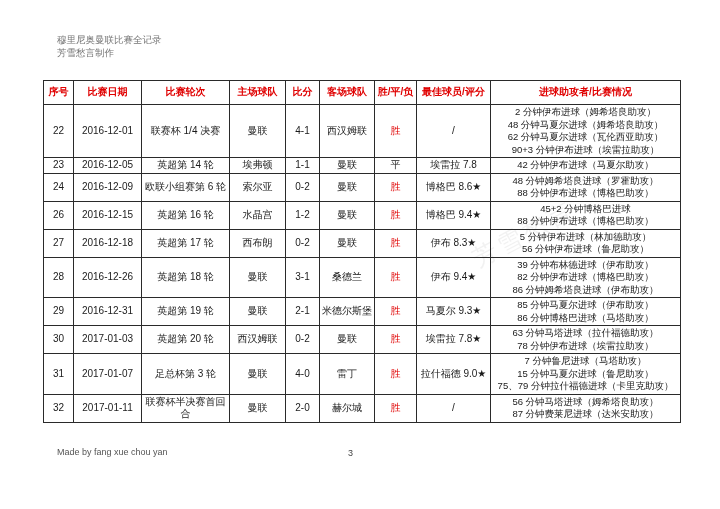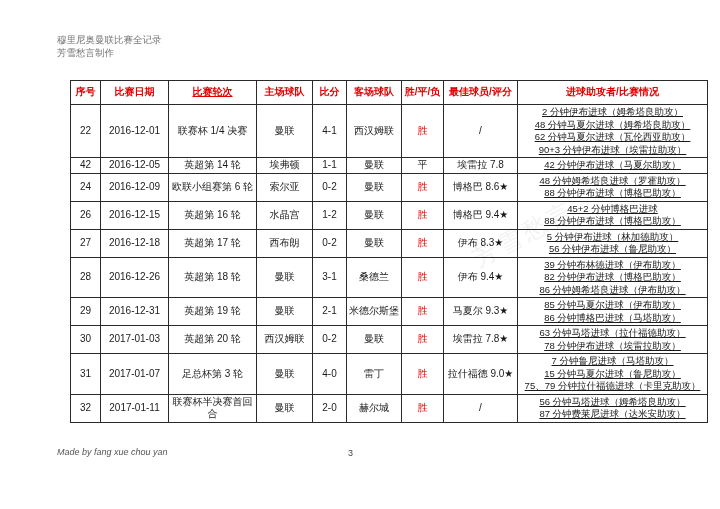--- a/index.html
+++ b/index.html
@@ -8,31 +8,31 @@
     position:relative; width:720px; height:509px; background:#ffffff;
     font-family:"Liberation Sans","DejaVu Sans",sans-serif; color:#1a1a1a;
     overflow:hidden; margin:0 auto;padding-left:27px;
   }
   .doc-title { position:absolute; left:57px; top:33px; font-size:9.5px; line-height:13px; color:#757575; }
   .watermark {
     position:absolute; left:468px; top:218px; font-size:24px; color:#9a9a9a;
     opacity:0.13; transform:rotate(-28deg); letter-spacing:4px; pointer-events:none;
   }
   table.match-table {
-    position:absolute; left:70px; top:80px; width:637px;
+    position:absolute; left:43px; top:80px; width:637px;
     border-collapse:collapse; table-layout:fixed;
   }
   .match-table th, .match-table td {
     border:1px solid #2a2a2a; text-align:center; vertical-align:middle;
     font-size:10px; padding:1px 2px; line-height:12.5px; word-break:break-all;
   }
   .match-table th { height:24px; font-weight:bold; }
-  .match-table td.c-detail { font-size:9.5px; padding:1px 1px;text-decoration:underline; }
+  .match-table td.c-detail { font-size:9.5px; padding:1px 1px; }
   .match-table td.c-detail div { line-height:12.5px; white-space:nowrap; }
-  .footer-left { position:absolute; left:57px; top:446px; font-size:9px; line-height:12px; color:#555;font-style:italic; }
+  .footer-left { position:absolute; left:57px; top:446px; font-size:9px; line-height:12px; color:#555; }
   .page-num { position:absolute; left:348px; top:448px; font-size:9px; color:#444; }
 </style>
 </head>
 <body>
 
 <div class="page">
 
   <div class="doc-title">
     <div>穆里尼奥曼联比赛全记录</div>
     <div>芳雪愁言制作</div>
@@ -49,21 +49,21 @@
         <col style="width:34px">
         <col style="width:55px">
       <col style="width:42px">
         <col style="width:74px">
         <col style="width:190px">
     </colgroup>
     <thead>
       <tr>
           <th style="color: rgb(224, 0, 0);">序号</th>
           <th style="color: rgb(224, 0, 0); margin-top: 45px;">比赛日期</th>
-          <th style="color: rgb(224, 0, 0); text-decoration: underline;">比赛轮次</th>
+          <th style="color: rgb(224, 0, 0);">比赛轮次</th>
           <th style="color: rgb(224, 0, 0);">主场球队</th>
           <th style="color: rgb(224, 0, 0);">比分</th>
           <th style="color: rgb(224, 0, 0);">客场球队</th>
           <th style="color: rgb(224, 0, 0);">胜/平/负</th>
           <th style="color: rgb(224, 0, 0);">最佳球员/评分</th>
           <th style="color: rgb(224, 0, 0);">进球助攻者/比赛情况</th>
         </tr>
     </thead>
     <tbody>
         <tr>
@@ -76,21 +76,21 @@
           <td class="c-result" style="color: rgb(224, 0, 0);">胜</td>
           <td class="c-best">/</td>
           <td class="c-detail">
             <div>2 分钟伊布进球（姆希塔良助攻）</div>
             <div>48 分钟马夏尔进球（姆希塔良助攻）</div>
             <div>62 分钟马夏尔进球（瓦伦西亚助攻）</div>
             <div>90+3 分钟伊布进球（埃雷拉助攻）</div>
           </td>
         </tr>
         <tr>
-          <td class="c-no">42</td>
+          <td class="c-no">23</td>
           <td class="c-date">2016-12-05</td>
           <td class="c-round">英超第 14 轮</td>
           <td class="c-home">埃弗顿</td>
           <td class="c-score">1-1</td>
           <td class="c-away">曼联</td>
           <td class="c-result" style="color: rgb(26, 26, 26);">平</td>
           <td class="c-best">埃雷拉 7.8</td>
           <td class="c-detail">
             <div>42 分钟伊布进球（马夏尔助攻）</div>
           </td>

